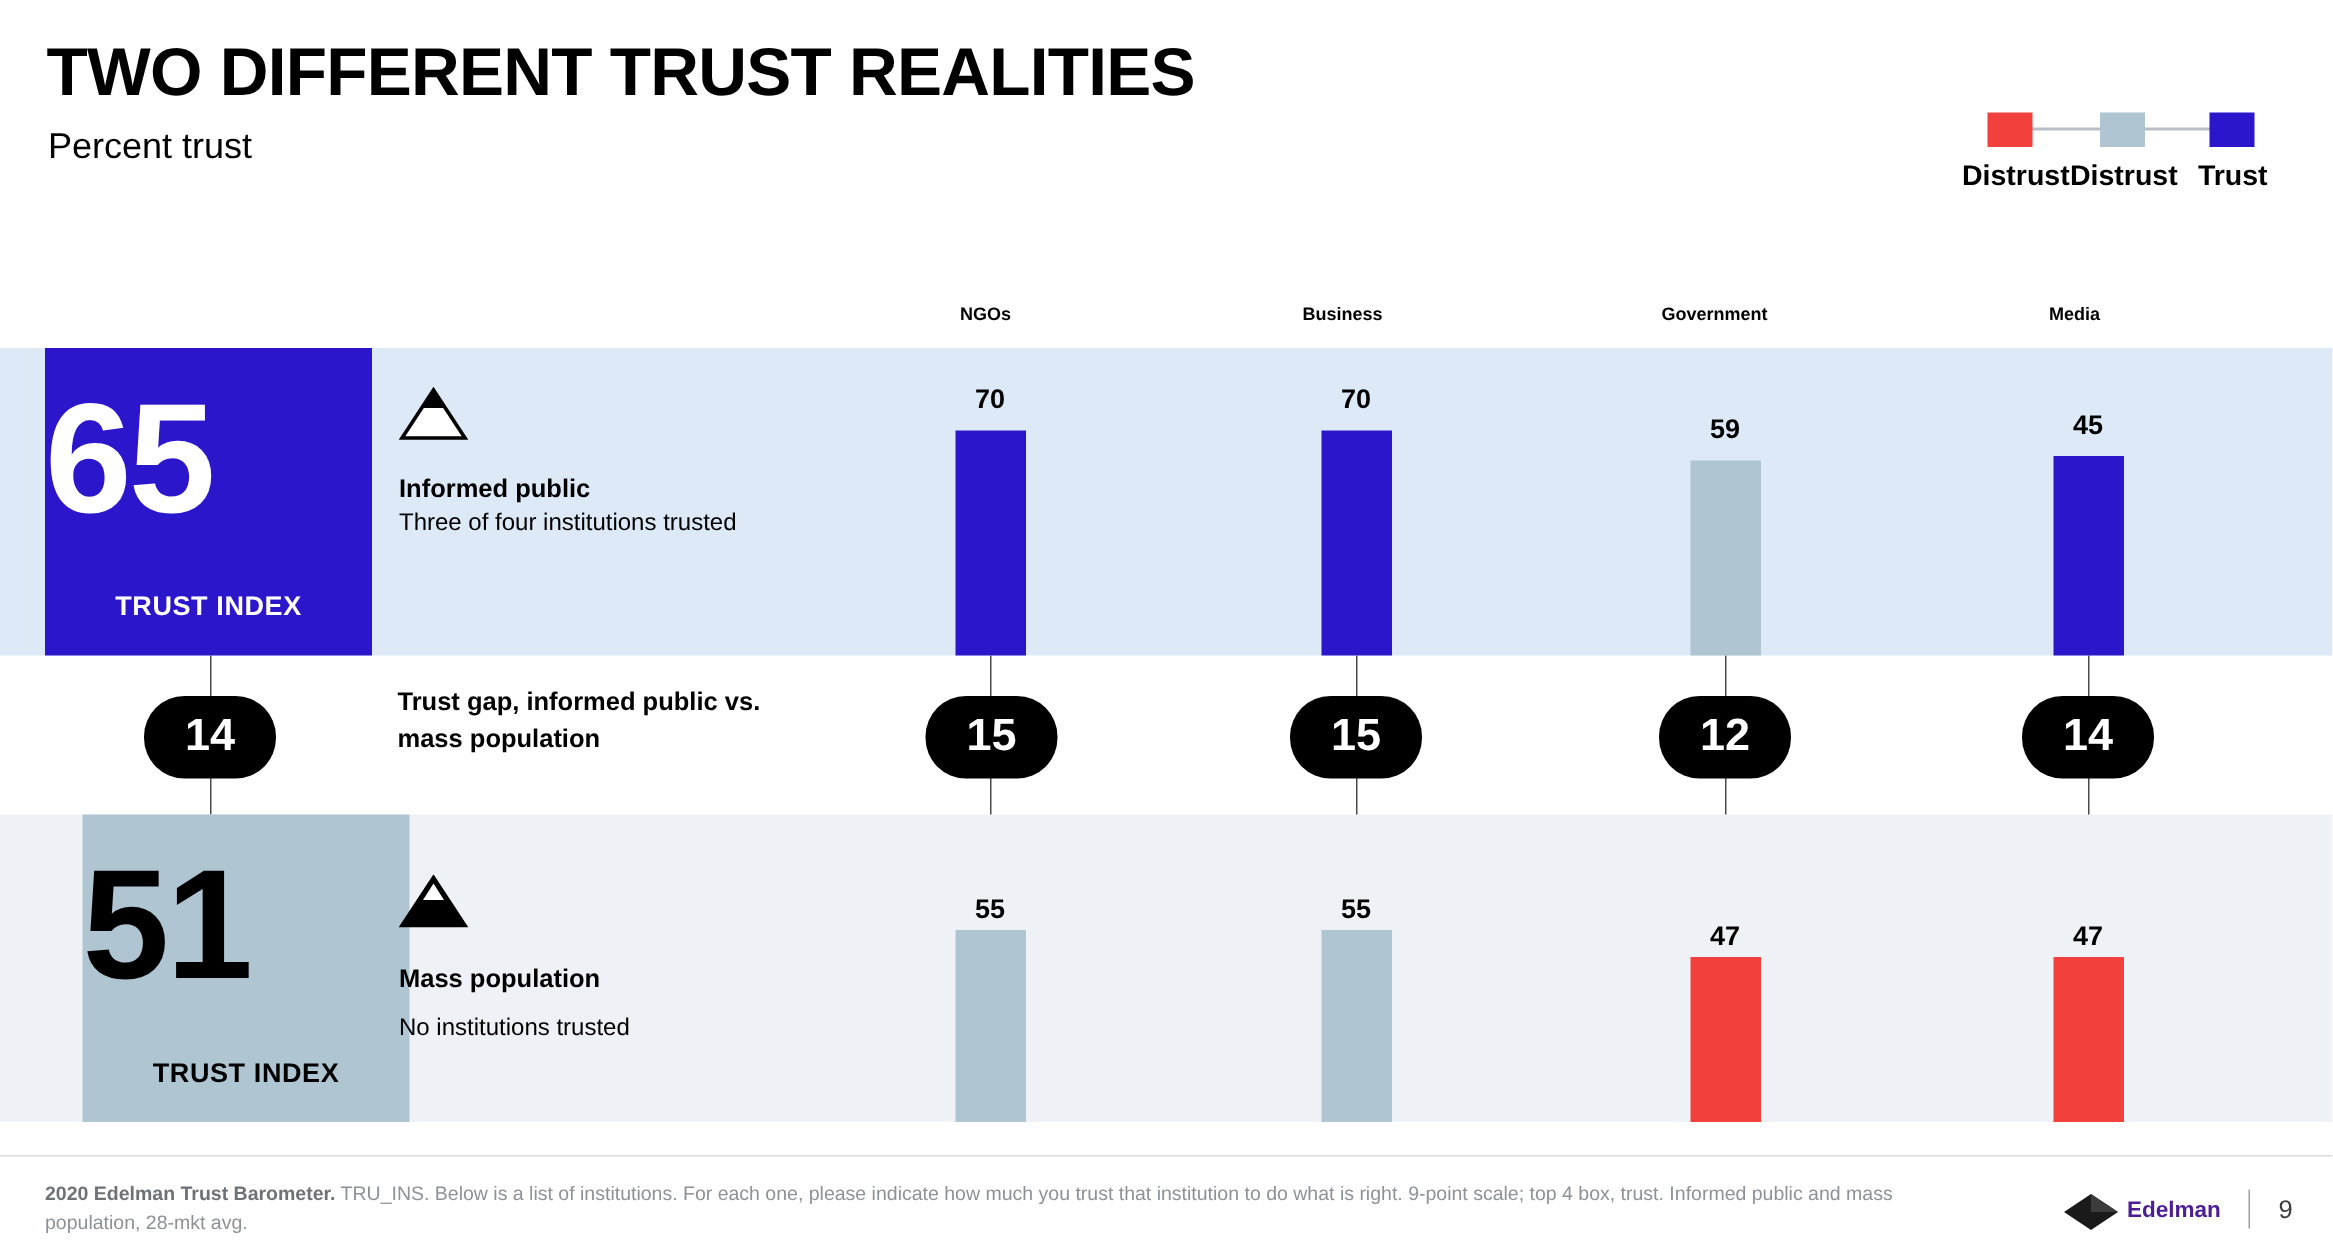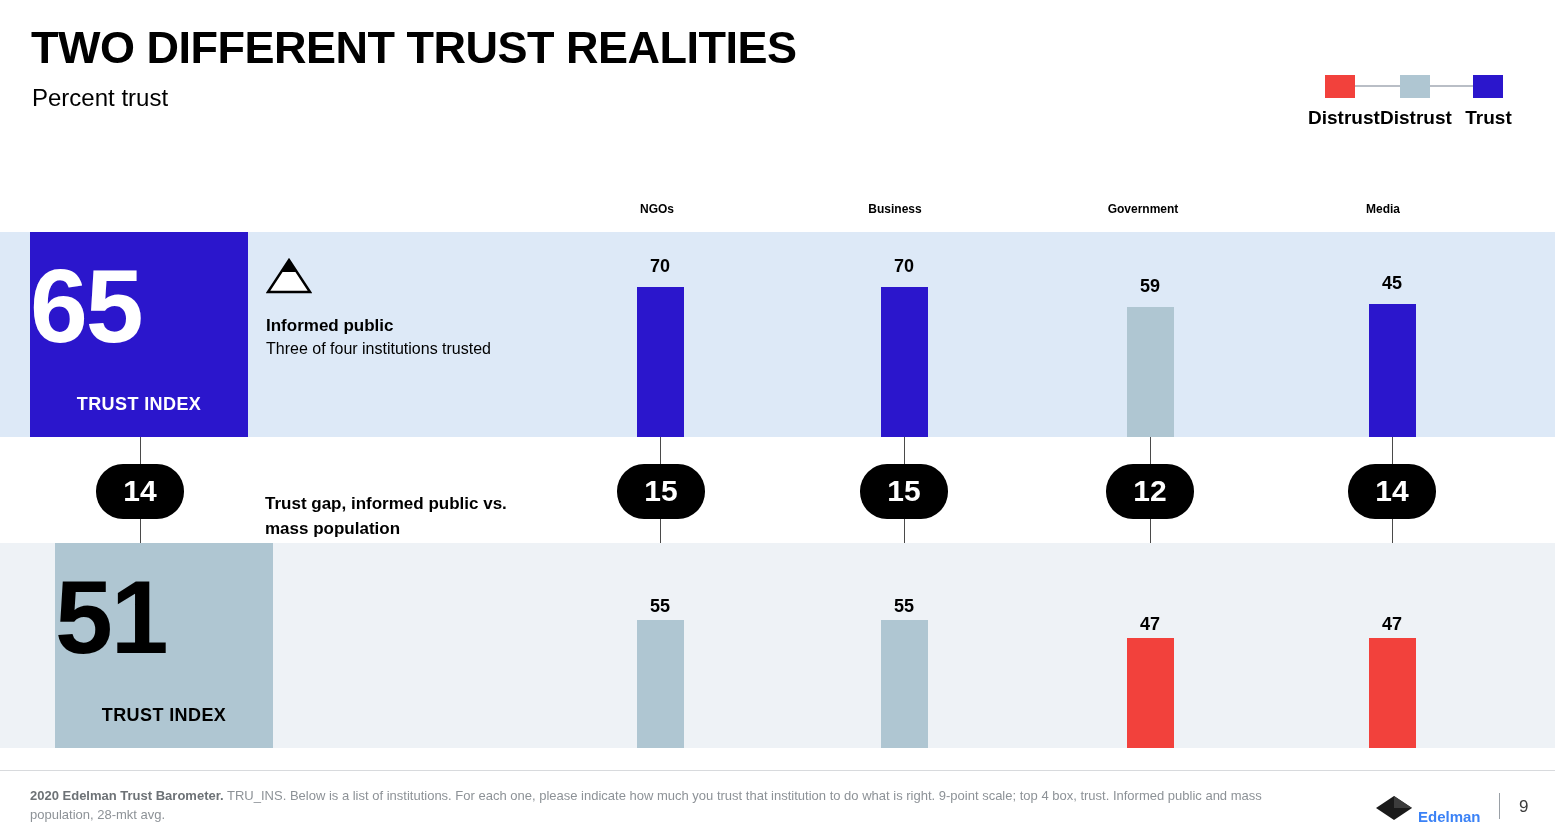--- a/index.html
+++ b/index.html
@@ -166,21 +166,20 @@
 
   
   .gap-label {
     position: absolute;
     left: 265px;
     top: 455px;
     font-size: 17px;
     font-weight: bold;
     line-height: 25px;
     width: 260px;
-    margin-top: 36px;
   }
   .gap-connector {
     position: absolute;
     top: 437px;
     width: 1px;
     height: 106px;
     background: #4a4a4a;
   }
   .gap-pill {
     position: absolute;
@@ -240,24 +239,24 @@
     height: 34px;
   }
   .brand-mark {
     position: absolute;
     left: 0;
     top: 2px;
   }
   .brand-name {
     position: absolute;
     left: 44px;
-    top: 16px;
+    top: 6px;
     font-size: 15px;
     font-weight: bold;
-    color: #3b82f6;
+    color: #4c1d95;
   }
   .brand-sep {
     position: absolute;
     left: 125px;
     top: 1px;
     width: 1px;
     height: 26px;
     background: #9aa0a6;
   }
   .page-num {
@@ -313,20 +312,28 @@
 
   <div class="seg-desc top">
     <svg class="seg-icon" viewBox="0 0 46 36">
       <polygon points="23,2 44,34 2,34" fill="#ffffff" stroke="#000000" stroke-width="2.4"></polygon>
       <polygon points="23,2 31,14 15,14" fill="#000000"></polygon>
     </svg>
     <div class="seg-name">Informed public</div>
     <div class="seg-note">Three of four institutions trusted</div>
   </div>
 
+  <div class="seg-desc bottom">
+    <svg class="seg-icon" viewBox="0 0 46 36">
+      <polygon points="23,2 44,34 2,34" fill="#000000" stroke="#000000" stroke-width="2.4"></polygon>
+      <polygon points="23,6 30,17 16,17" fill="#ffffff"></polygon>
+    </svg>
+    <div class="seg-name">Mass population</div>
+    <div class="seg-note">No institutions trusted</div>
+  </div>
 
   <div class="gap-label">Trust gap, informed public vs. mass population</div>
 
   <div class="gap-pill" style="left:96px;">14</div>
   <div class="gap-pill" style="left:617px;">15</div>
   <div class="gap-pill" style="left:860px;">15</div>
   <div class="gap-pill" style="left:1106px;">12</div>
   <div class="gap-pill" style="left:1348px;">14</div>
 
   <div class="bar bar-top" style="left:637px;  height:150px; background:#2b16cc; bottom:400px;"></div>

